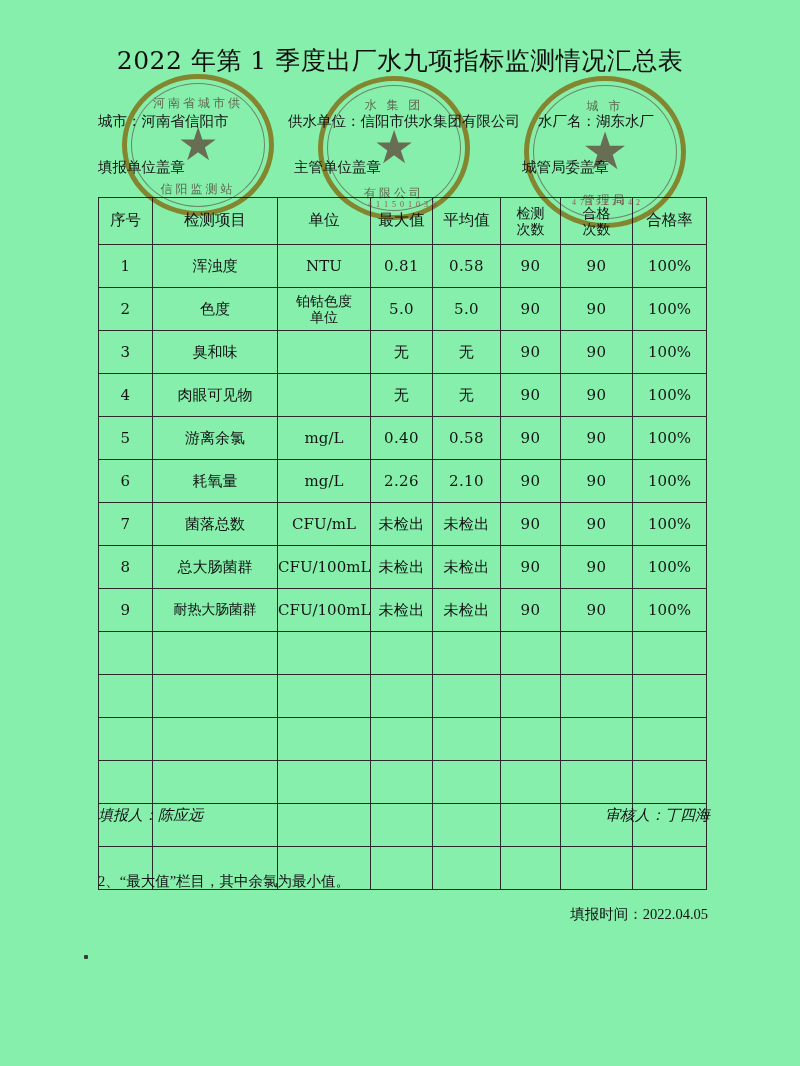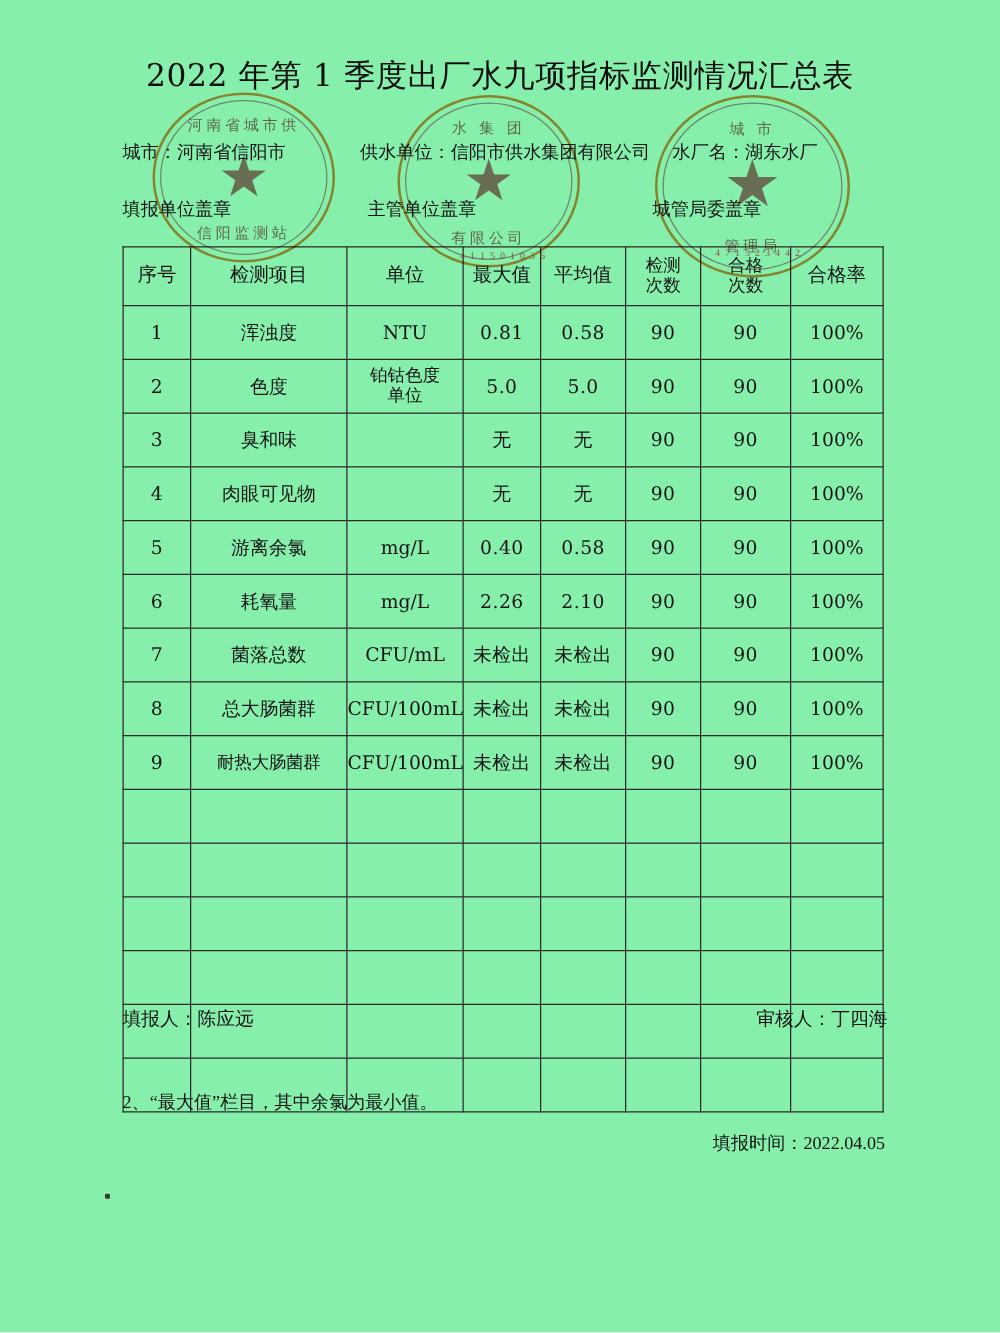--- a/index.html
+++ b/index.html
@@ -107,20 +107,21 @@
   
   .footer-row {
     position: absolute;
     left: 98px;
     top: 806px;
     width: 612px;
     font-size: 15px;
     display: flex;
     justify-content: space-between;
     white-space: nowrap;
+    font-style: italic;
   }
   .note {
     position: absolute;
     left: 98px;
     font-size: 14.5px;
     white-space: nowrap;
     color: #131313;
   }
   .note-1 { top: 840px; }
   .note-2 { top: 872px; }
@@ -139,21 +140,21 @@
     width: 4px;
     height: 4px;
     background: #3a3a3a;
     border-radius: 1px;
   }
 
   
   .stamp {
     position: absolute;
     border-radius: 50%;
-    border: 2px solid #f97316;
+    border: 5px solid #f97316;
     opacity: 0.80;
     pointer-events: none;
     mix-blend-mode: multiply;
   }
   .stamp .inner-ring {
     position: absolute;
     inset: 4px;
     border-radius: 50%;
     border: 1px solid #a8454e;
     opacity: .75;

